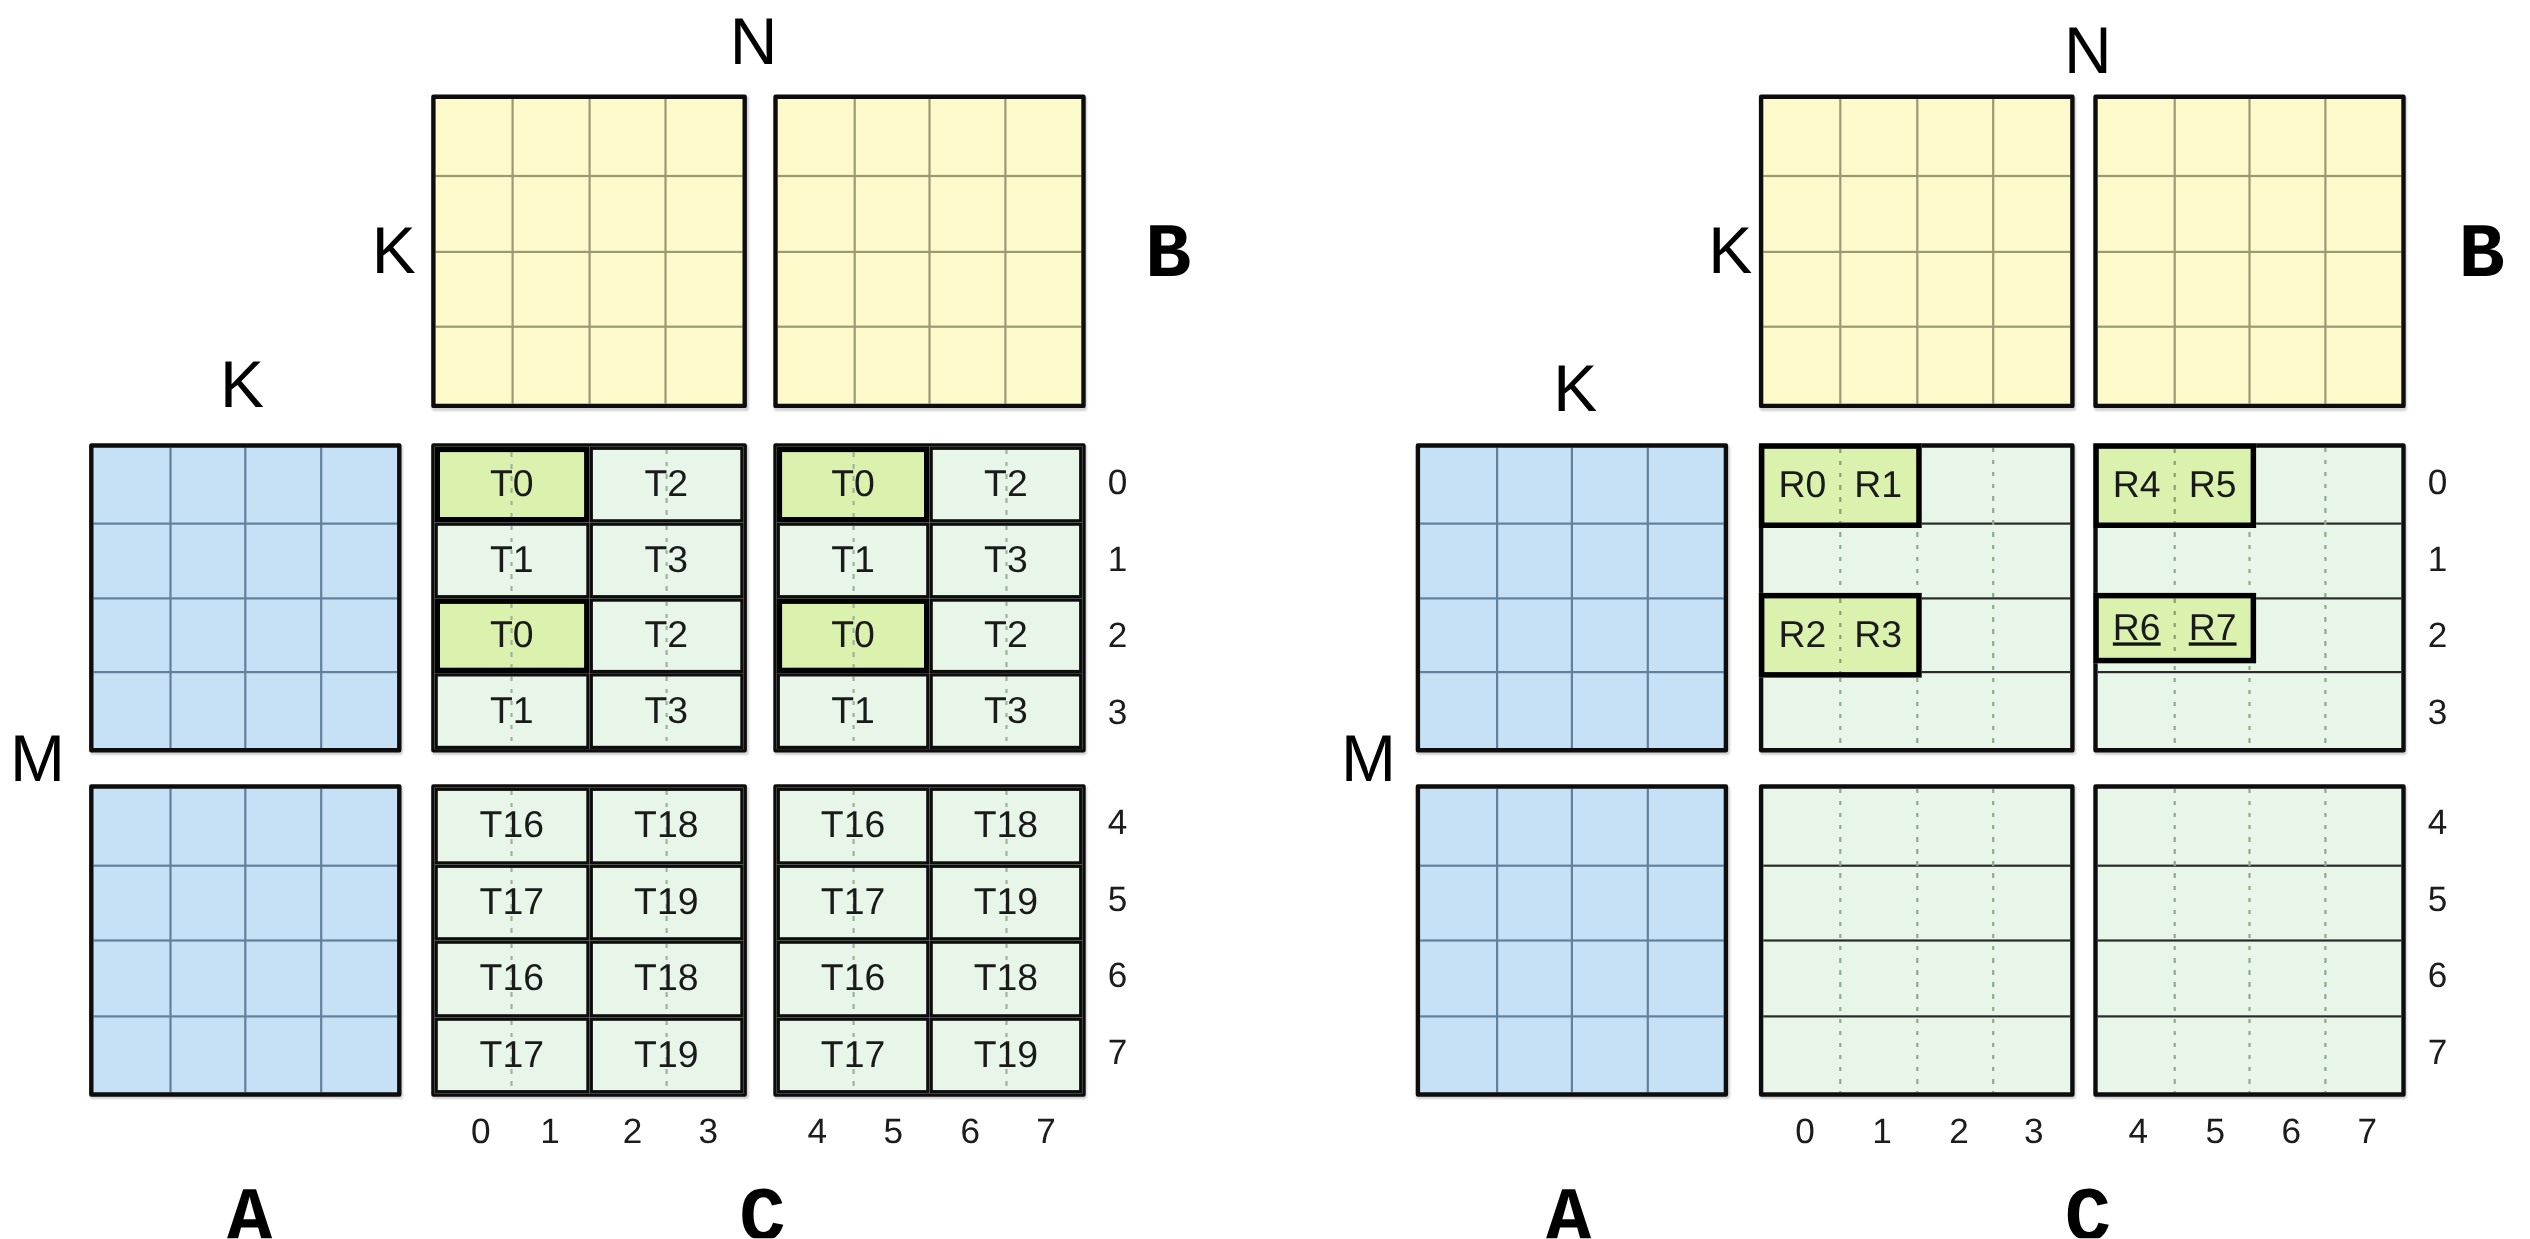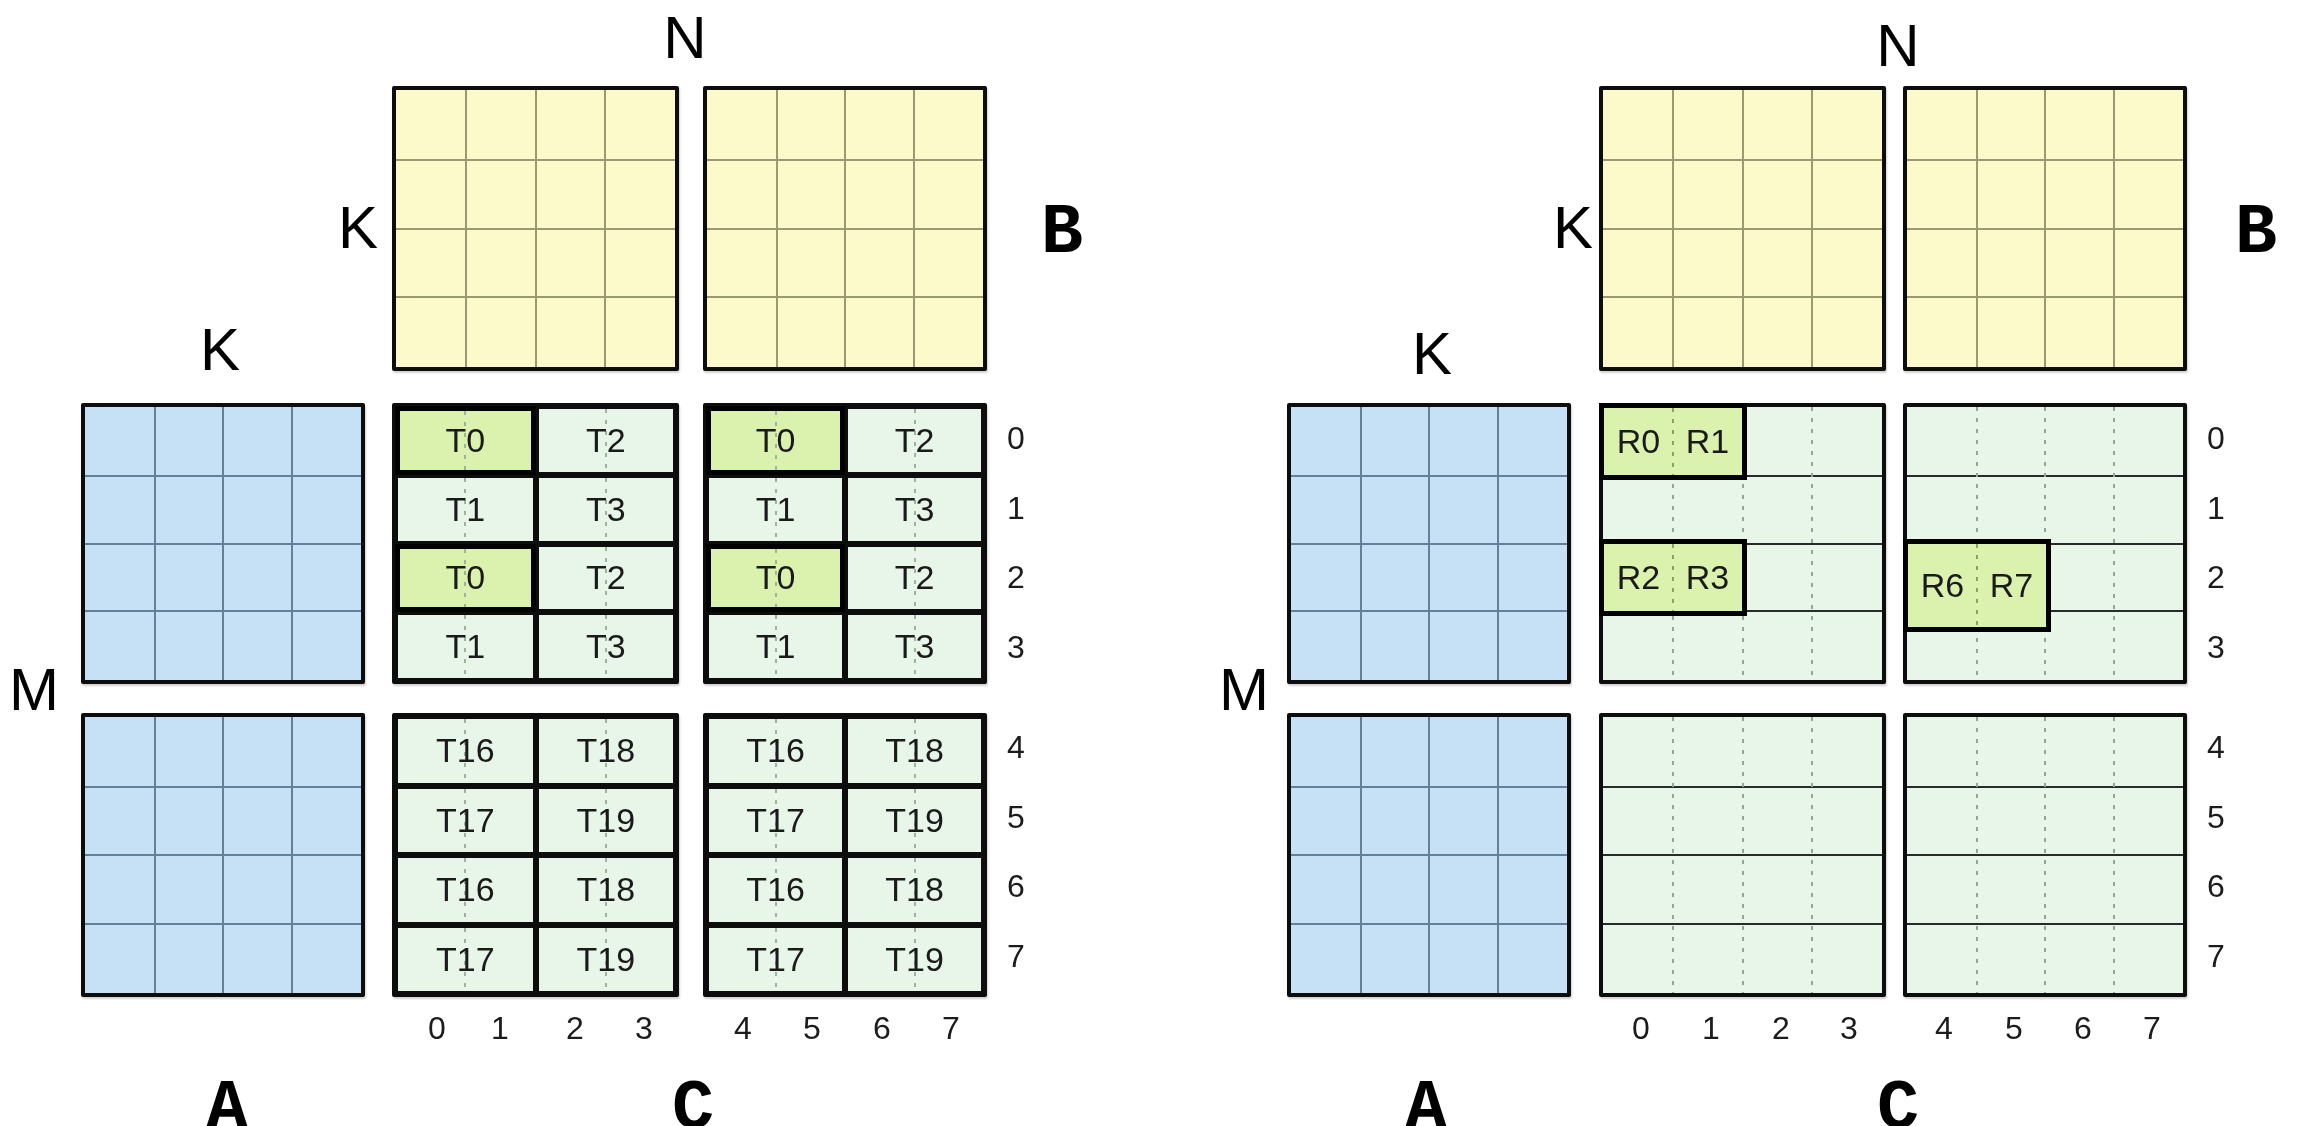--- a/index.html
+++ b/index.html
@@ -155,21 +155,25 @@
       <div class="rbox" style="left:-4px;top:-4px;width:148px;height:77px;">
         <span>R0</span>
         <span>R1</span>
       </div>
       <div class="rbox" style="left:-4px;top:132px;width:148px;height:77px;">
         <span>R2</span>
         <span>R3</span>
       </div>
     </div>
     <div class="rmat" style="left:1903px;top:403px;width:284px;height:281px;">
-      <div class="rbox" style="left:-4px;top:132px;width:148px;height:93px;">
+      <div class="rbox" style="left:-4px;top:-4px;width:148px;height:77px;">
+        <span>R4</span>
+        <span>R5</span>
+      </div>
+      <div class="rbox" style="left:-4px;top:132px;width:148px;height:64px;text-decoration:underline;">
         <span>R6</span>
         <span>R7</span>
       </div>
     </div>
     <div class="rmat" style="left:1599px;top:713px;width:287px;height:284px;"></div>
     <div class="rmat" style="left:1903px;top:713px;width:284px;height:284px;"></div>
 
     <div class="digit" style="left:2198px;top:418px;">0</div>
     <div class="digit" style="left:2198px;top:488px;">1</div>
     <div class="digit" style="left:2198px;top:557px;">2</div>

